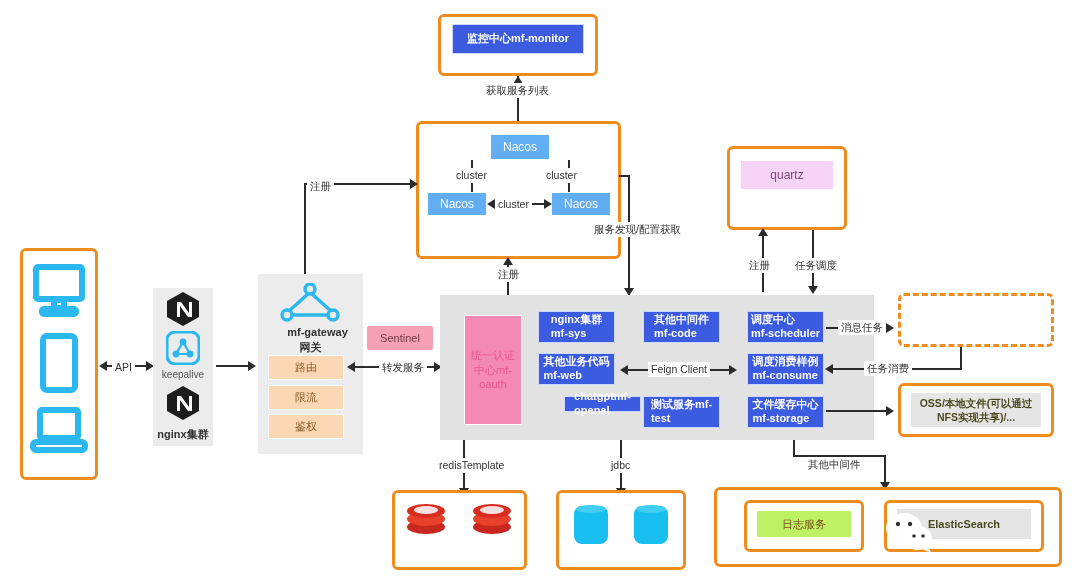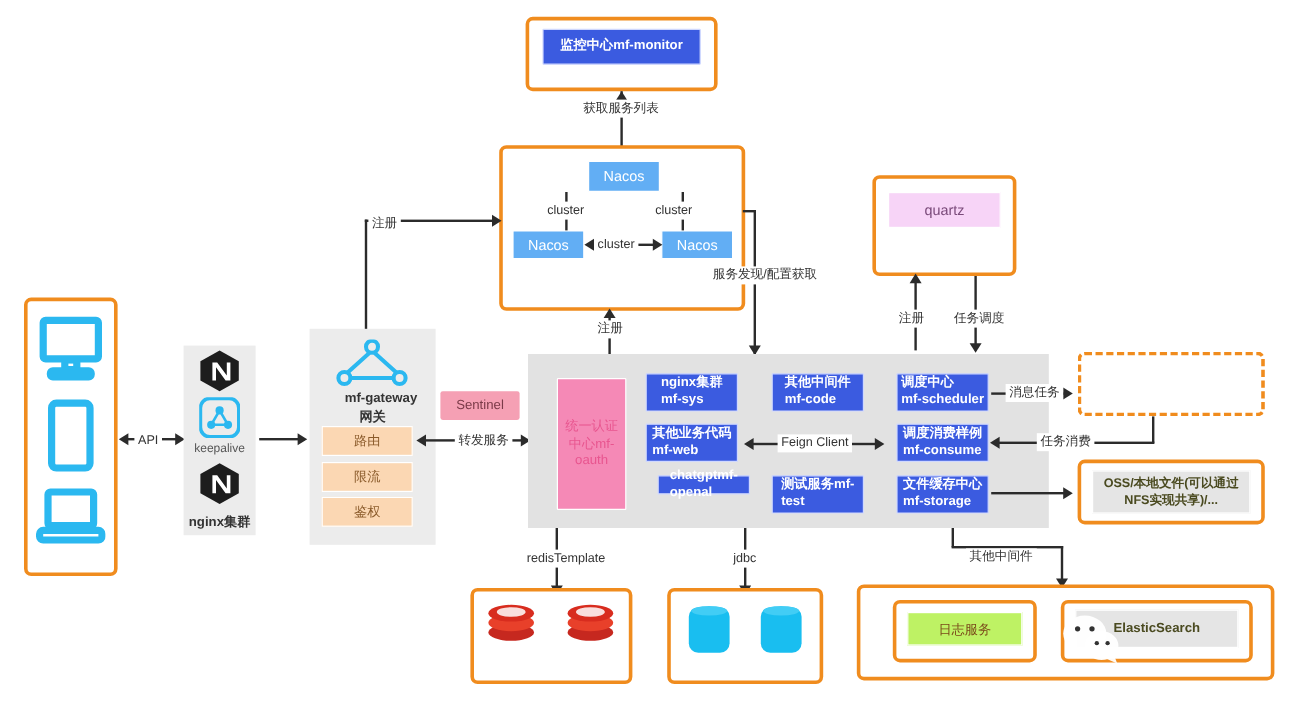--- a/index.html
+++ b/index.html
@@ -178,21 +178,21 @@
   <div class="abs pink" style="left:464px;top:315px;width:58px;height:110px;padding:0 4px;">统一认证中心mf-oauth</div>
 
   <div class="abs blue" style="left:538px;top:311px;width:77px;height:32px;">
     <span><span>nginx集群</span><br>
     <span>mf-sys</span></span>
   </div>
   <div class="abs blue" style="left:538px;top:353px;width:77px;height:32px;">
     <span><span>其他业务代码</span><br>
     <span>mf-web</span></span>
   </div>
-  <div class="abs blue" style="left:548px;top:396px;width:77px;height:16px;">
+  <div class="abs blue" style="left:564px;top:396px;width:77px;height:16px;">
     <span><span>chatgptmf-</span><br>
     <span>openal</span></span>
   </div>
 
   <div class="abs blue" style="left:643px;top:311px;width:77px;height:32px;">
     <span><span>其他中间件</span><br>
     <span>mf-code</span></span>
   </div>
   <div class="abs blue" style="left:643px;top:396px;width:77px;height:32px;">
     <span><span>测试服务mf-</span><br>

